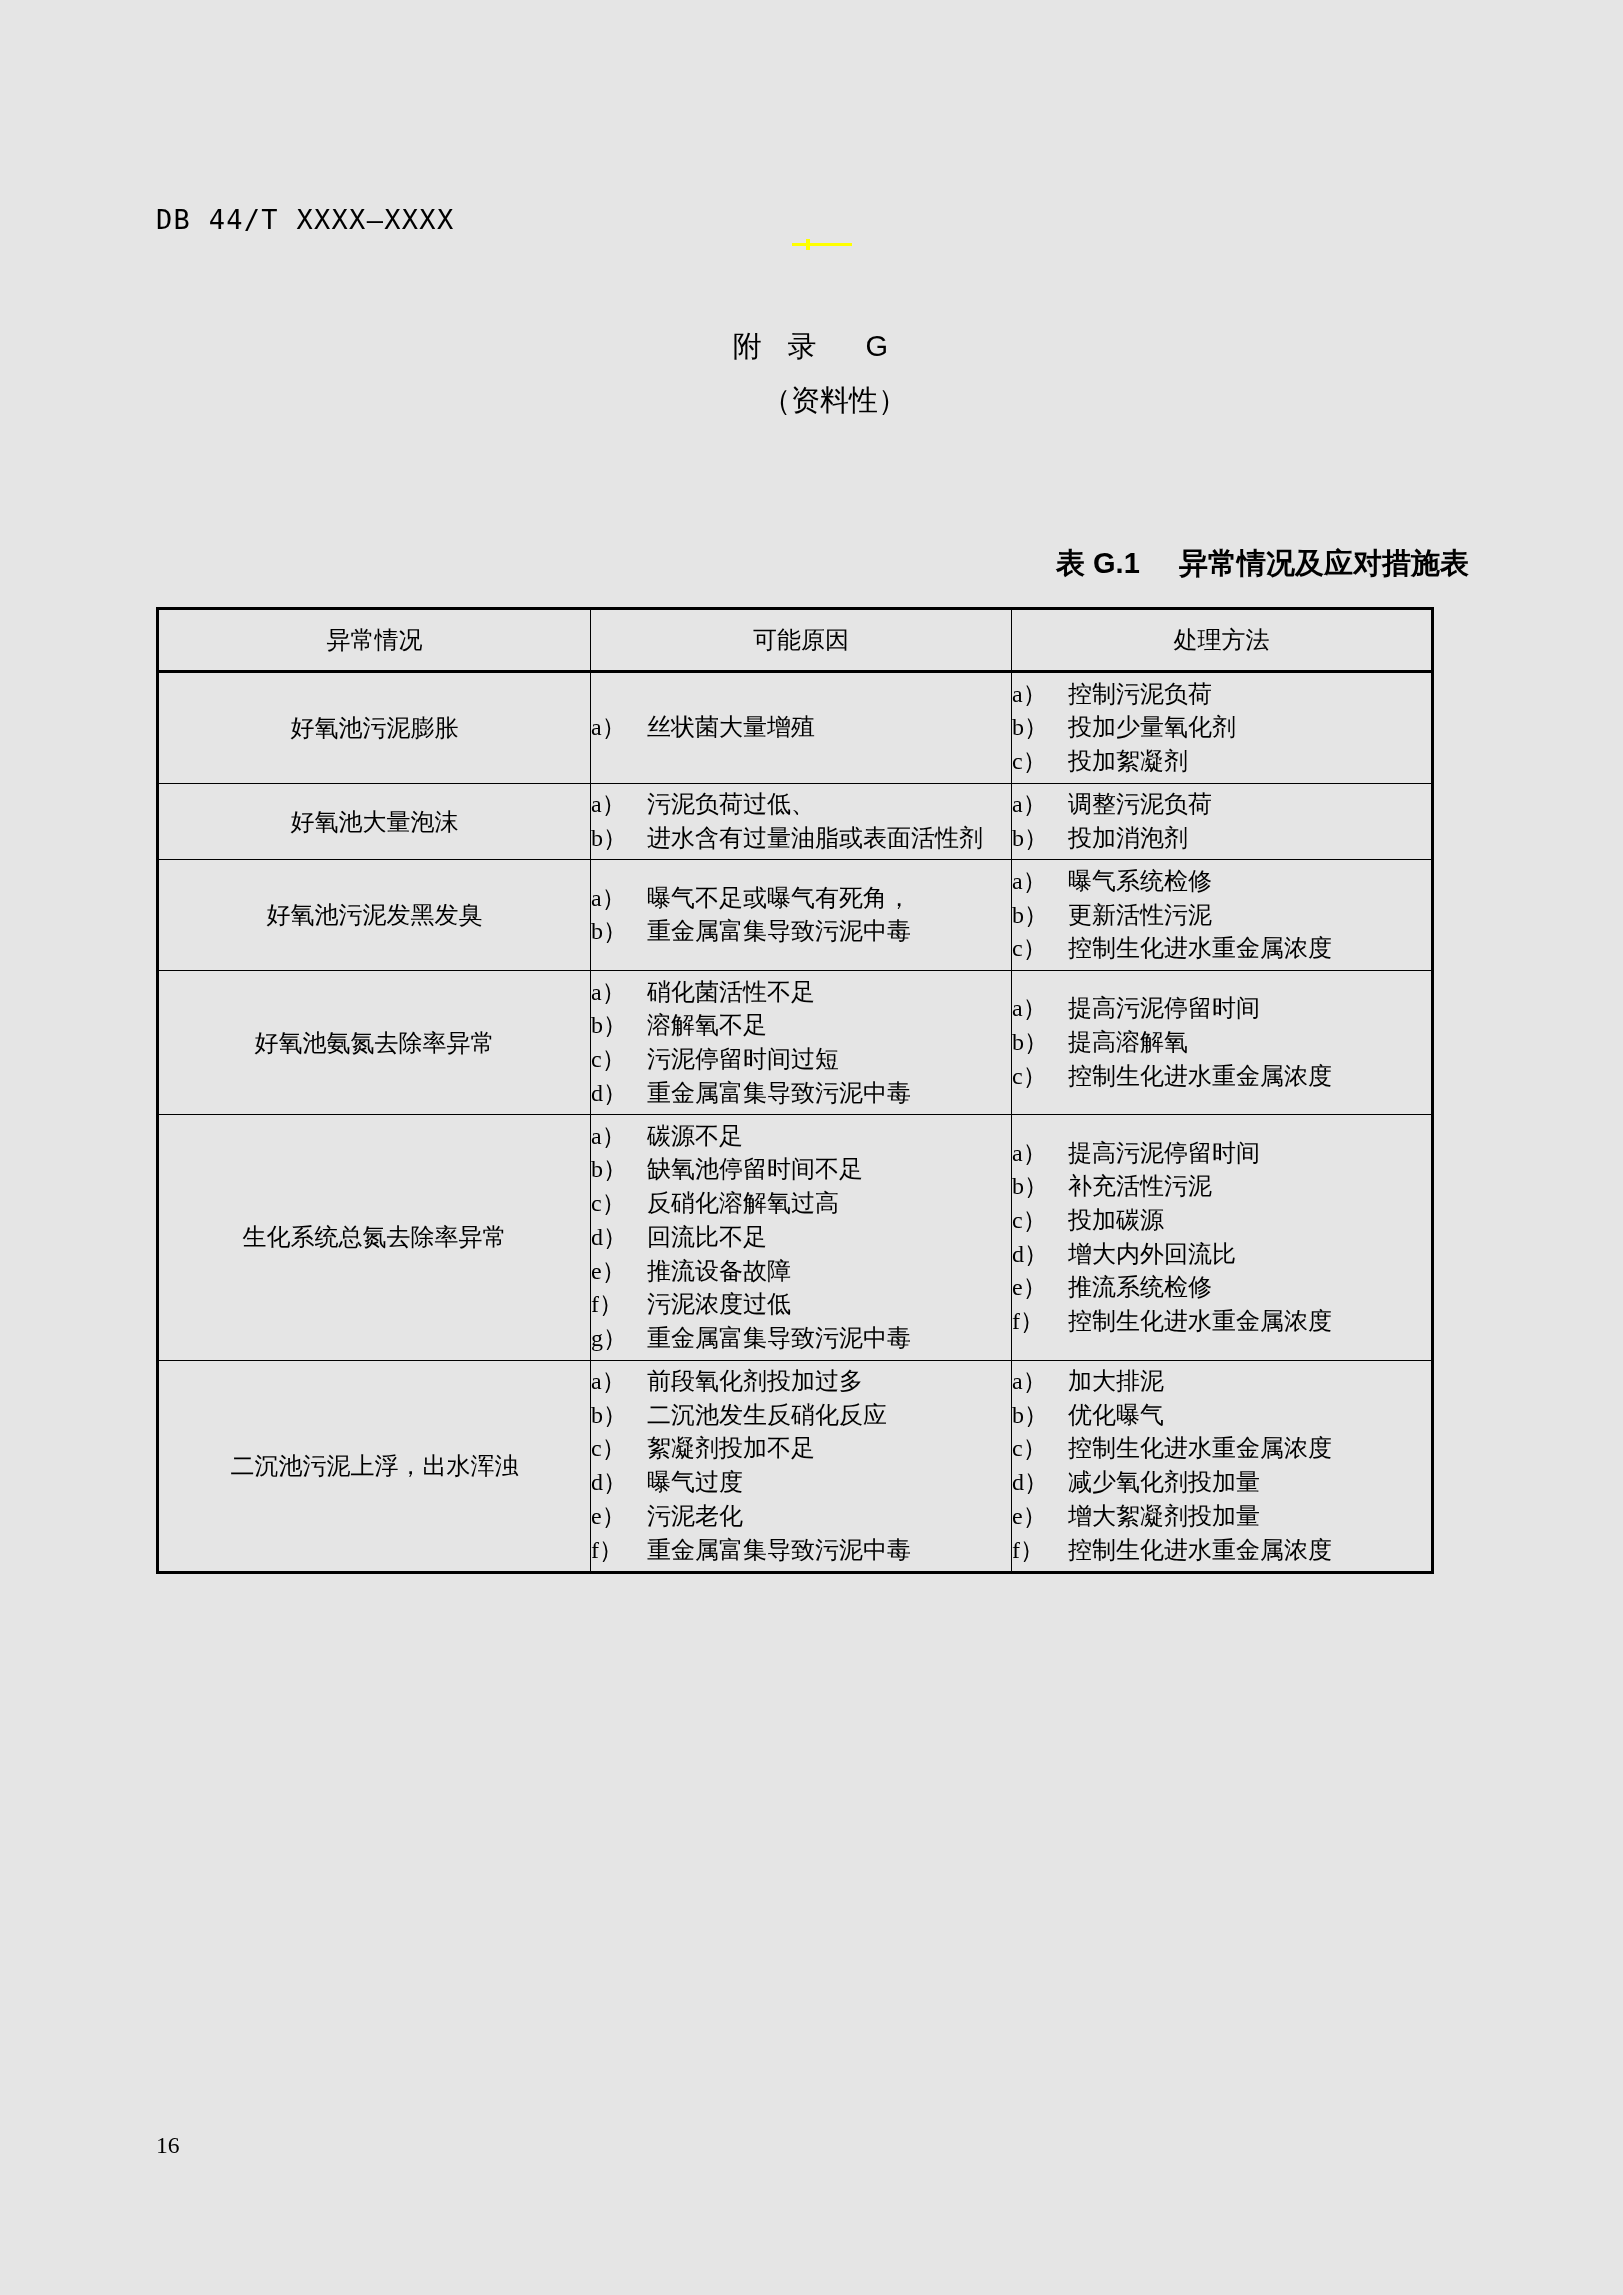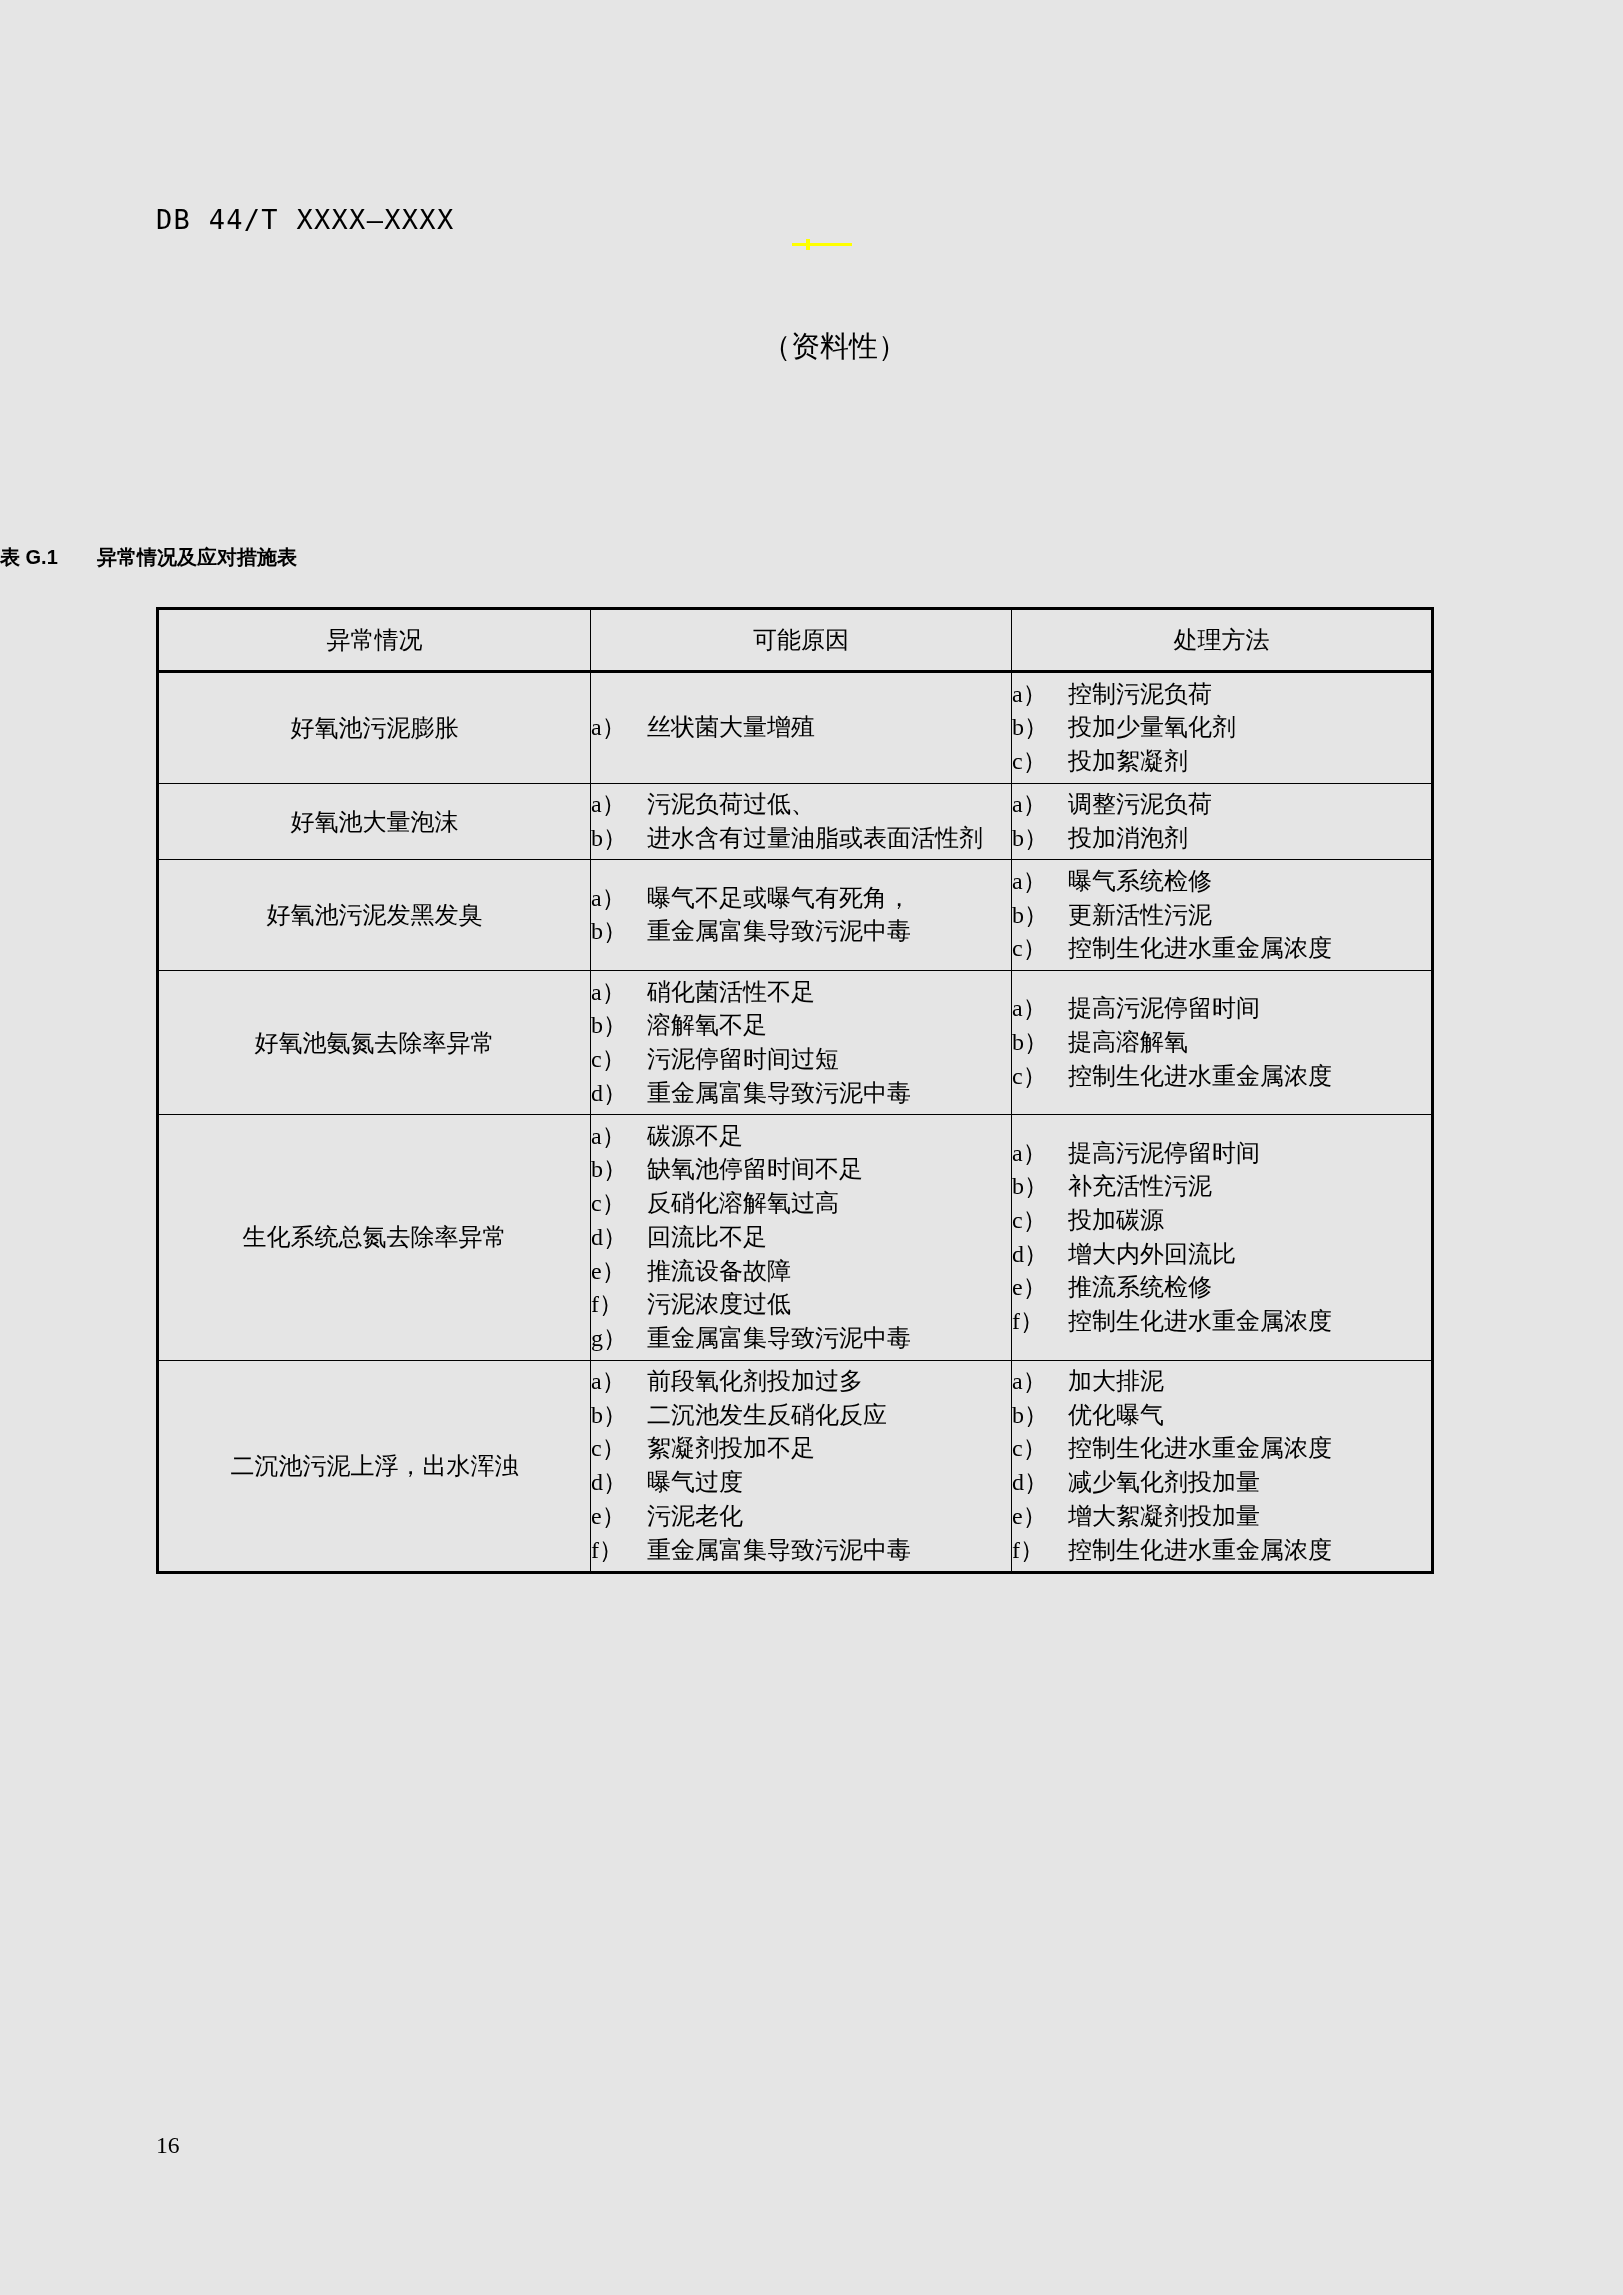--- a/index.html
+++ b/index.html
@@ -86,23 +86,23 @@
     font-size: 27.5px;
     white-space: nowrap;
   }
 
   
   .table-caption {
     position: absolute;
     left: 0;
     top: 544px;
     width: 1469px;
-    text-align: left;
+    text-align: right;
     font-family: "Liberation Sans", "DejaVu Sans", sans-serif;
-    font-size: 20px;
+    font-size: 29px;
     font-weight: bold;
   }
   .table-caption .capsp { display: inline-block; width: 19.6px; }
 
   
   .data-table {
     position: absolute;
     left: 156px;
     top: 607px;
     width: 1276px;
@@ -172,20 +172,21 @@
 </head>
 <body>
 
 <div class="page">
 
   <div class="doc-header">DB 44/T XXXX—XXXX</div>
 
   <div class="highlight-artifact"></div>
 
   <div class="annex-block">
+    <div class="annex-label"><span>附</span><span class="sp"></span><span>录</span><span class="sp"></span><span class="sp"></span><span>G</span></div>
     <div class="annex-kind">（资料性）</div>
   </div>
 
 
   <div class="table-caption"><span>表 G.1</span><span class="capsp"></span><span class="capsp"></span><span>异常情况及应对措施表</span></div>
 
   <table class="data-table">
     <colgroup>
       <col class="c1">
         <col class="c2">

